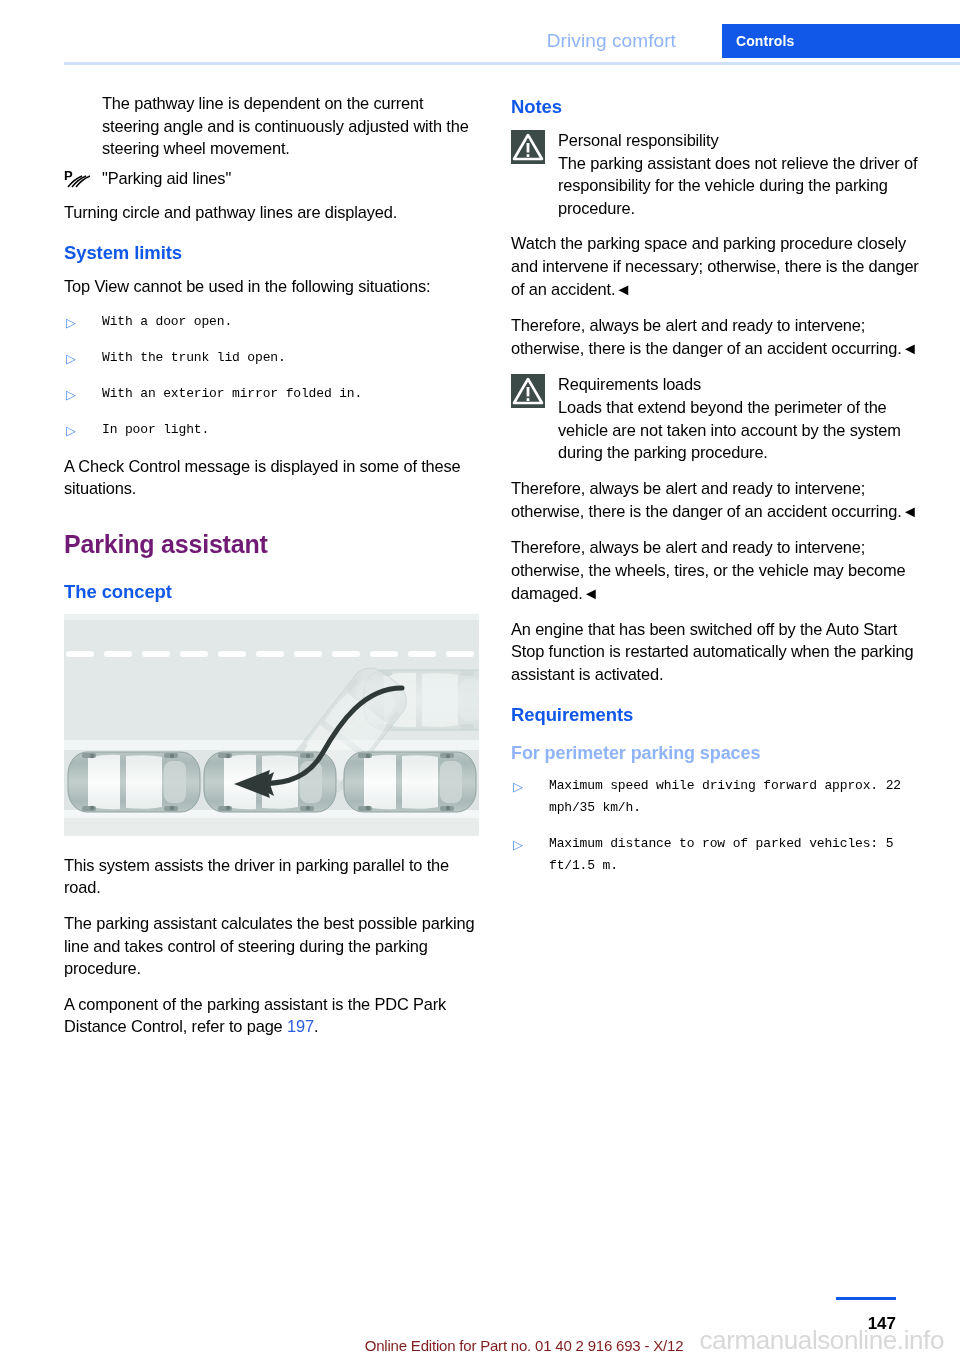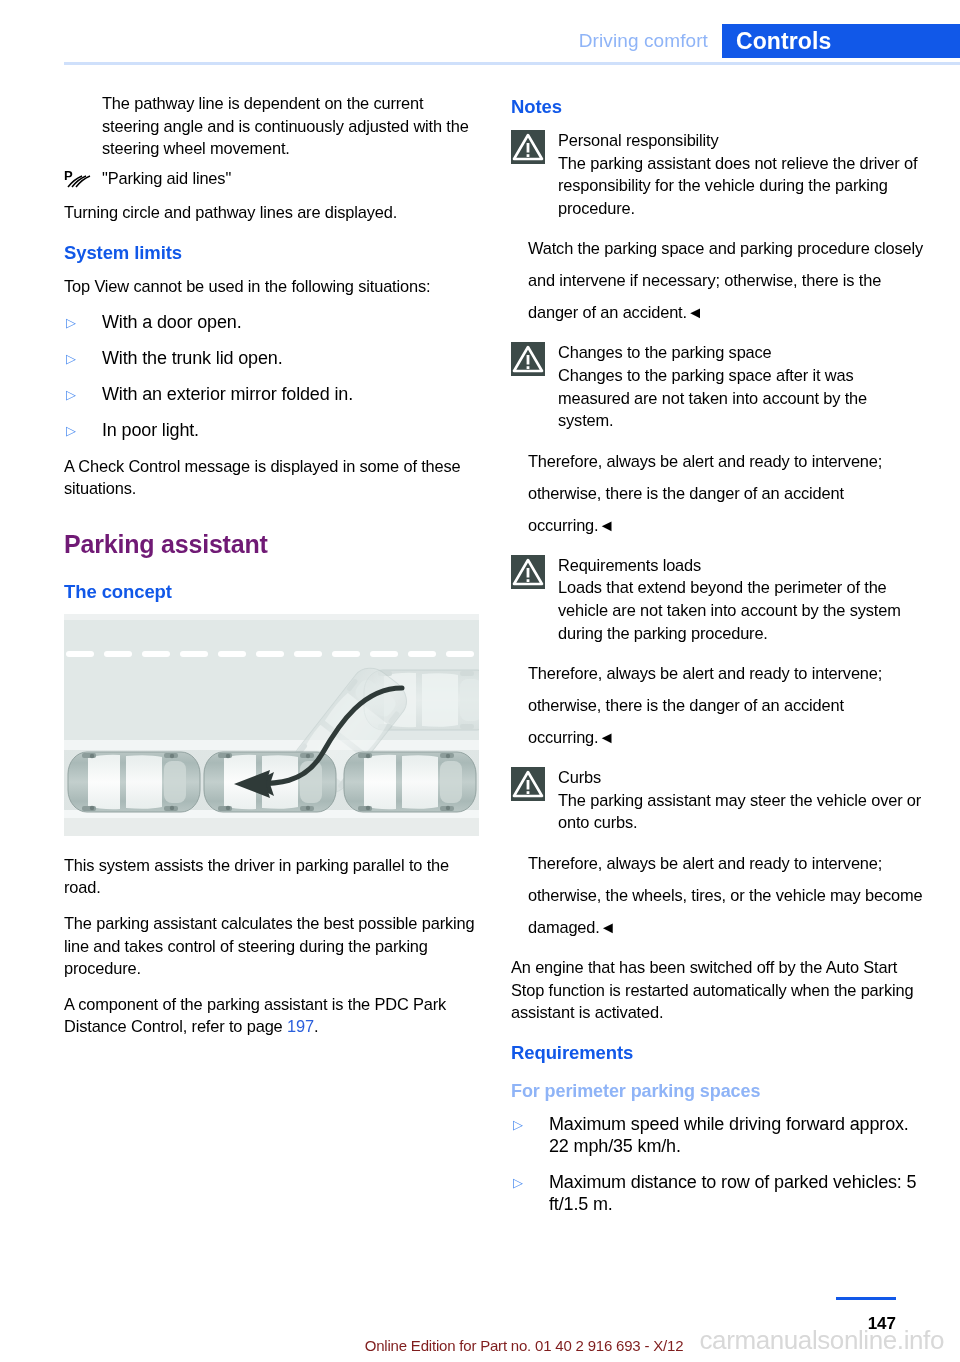--- a/index.html
+++ b/index.html
@@ -36,27 +36,28 @@
     color: #8fb4f7;
     font-size: 19px;
     font-weight: normal;
     line-height: 34px;
     padding: 0 14px 0 0;
     background: #ffffff;
     letter-spacing: 0.1px;
   }
   .tab-active {
     color: #ffffff;
-    font-size: 23px;
+    font-size: 14px;
     font-weight: bold;
     line-height: 34px;
     background: #1158e8;
     padding: 0 24px 0 14px;
     min-width: 200px;
     letter-spacing: 0.1px;
+    margin-left: 32px;
   }
   .header-rule {
     position: absolute;
     left: 64px;
     right: 0;
     top: 62px;
     height: 3px;
     background: #cfe0fb;
   }
 
@@ -112,23 +113,24 @@
   .bullet-mark {
     flex: 0 0 38px;
     color: #4f8ef0;
     font-size: 13px;
     line-height: 23px;
     padding-left: 2px;
     box-sizing: border-box;
   }
   .bullet-text {
     flex: 1;
-    font-size: 18px;
+    font-size: 13px;
     line-height: 22.6px;
     letter-spacing: -0.15px;
+    font-family: Liberation Mono, monospace;
   }
 
   
   .symbol-row {
     display: flex;
     align-items: flex-start;
     margin: 6px 0 12px 0;
   }
   .sym-p {
     flex: 0 0 38px;
@@ -162,23 +164,23 @@
     line-height: 22.6px;
     letter-spacing: -0.15px;
   }
   .warn-body {
     margin-left: 47px;
     font-size: 16.4px;
     line-height: 22.6px;
     letter-spacing: -0.15px;
   }
   .warn-cont {
-    margin-left: 17px;
+    margin-left: 0;
     font-size: 16.4px;
-    line-height: 32px;
+    line-height: 23px;
     letter-spacing: -0.15px;
   }
 
   
   .figure {
     width: 415px;
     height: 222px;
     margin: 0 0 18px 0;
     overflow: hidden;
     background: #ffffff;
@@ -397,57 +399,35 @@
         <polygon points="17,5 31,29 3,29" fill="none" stroke="#ffffff" stroke-width="2.6" stroke-linejoin="round"></polygon>
         <rect x="15.6" y="13" width="2.8" height="9.5" fill="#ffffff"></rect>
         <rect x="15.6" y="24.2" width="2.8" height="2.8" fill="#ffffff"></rect>
       </svg>
     </div>
     <div class="warn-title">Personal responsibility</div>
     <div class="warn-body">The parking assistant does not relieve the driver of responsibility for the vehicle during the parking procedure.</div>
   </div>
   <p class="para warn-cont">Watch the parking space and parking procedure closely and intervene if necessary; otherwise, there is the danger of an accident.◄</p>
 
-  <div class="warn-block">
-    <div class="warn-icon">
-      <svg width="34" height="34" viewBox="0 0 34 34">
-        <polygon points="17,5 31,29 3,29" fill="none" stroke="#ffffff" stroke-width="2.6" stroke-linejoin="round"></polygon>
-        <rect x="15.6" y="13" width="2.8" height="9.5" fill="#ffffff"></rect>
-        <rect x="15.6" y="24.2" width="2.8" height="2.8" fill="#ffffff"></rect>
-      </svg>
-    </div>
-    <div class="warn-title">Changes to the parking space</div>
-    <div class="warn-body">Changes to the parking space after it was measured are not taken into account by the system.</div>
-  </div>
   <p class="para warn-cont">Therefore, always be alert and ready to intervene; otherwise, there is the danger of an accident occurring.◄</p>
 
   <div class="warn-block">
     <div class="warn-icon">
       <svg width="34" height="34" viewBox="0 0 34 34">
         <polygon points="17,5 31,29 3,29" fill="none" stroke="#ffffff" stroke-width="2.6" stroke-linejoin="round"></polygon>
         <rect x="15.6" y="13" width="2.8" height="9.5" fill="#ffffff"></rect>
         <rect x="15.6" y="24.2" width="2.8" height="2.8" fill="#ffffff"></rect>
       </svg>
     </div>
     <div class="warn-title">Requirements loads</div>
     <div class="warn-body">Loads that extend beyond the perimeter of the vehicle are not taken into account by the system during the parking procedure.</div>
   </div>
   <p class="para warn-cont">Therefore, always be alert and ready to intervene; otherwise, there is the danger of an accident occurring.◄</p>
 
-  <div class="warn-block">
-    <div class="warn-icon">
-      <svg width="34" height="34" viewBox="0 0 34 34">
-        <polygon points="17,5 31,29 3,29" fill="none" stroke="#ffffff" stroke-width="2.6" stroke-linejoin="round"></polygon>
-        <rect x="15.6" y="13" width="2.8" height="9.5" fill="#ffffff"></rect>
-        <rect x="15.6" y="24.2" width="2.8" height="2.8" fill="#ffffff"></rect>
-      </svg>
-    </div>
-    <div class="warn-title">Curbs</div>
-    <div class="warn-body">The parking assistant may steer the vehicle over or onto curbs.</div>
-  </div>
   <p class="para warn-cont">Therefore, always be alert and ready to intervene; otherwise, the wheels, tires, or the vehicle may become damaged.◄</p>
 
   <p class="para">An engine that has been switched off by the Auto Start Stop function is restarted automatically when the parking assistant is activated.</p>
 
   <h2 class="h2">Requirements</h2>
 
   <h3 class="h3">For perimeter parking spaces</h3>
 
   <div class="bullet-row">
     <span class="bullet-mark">▷</span>

